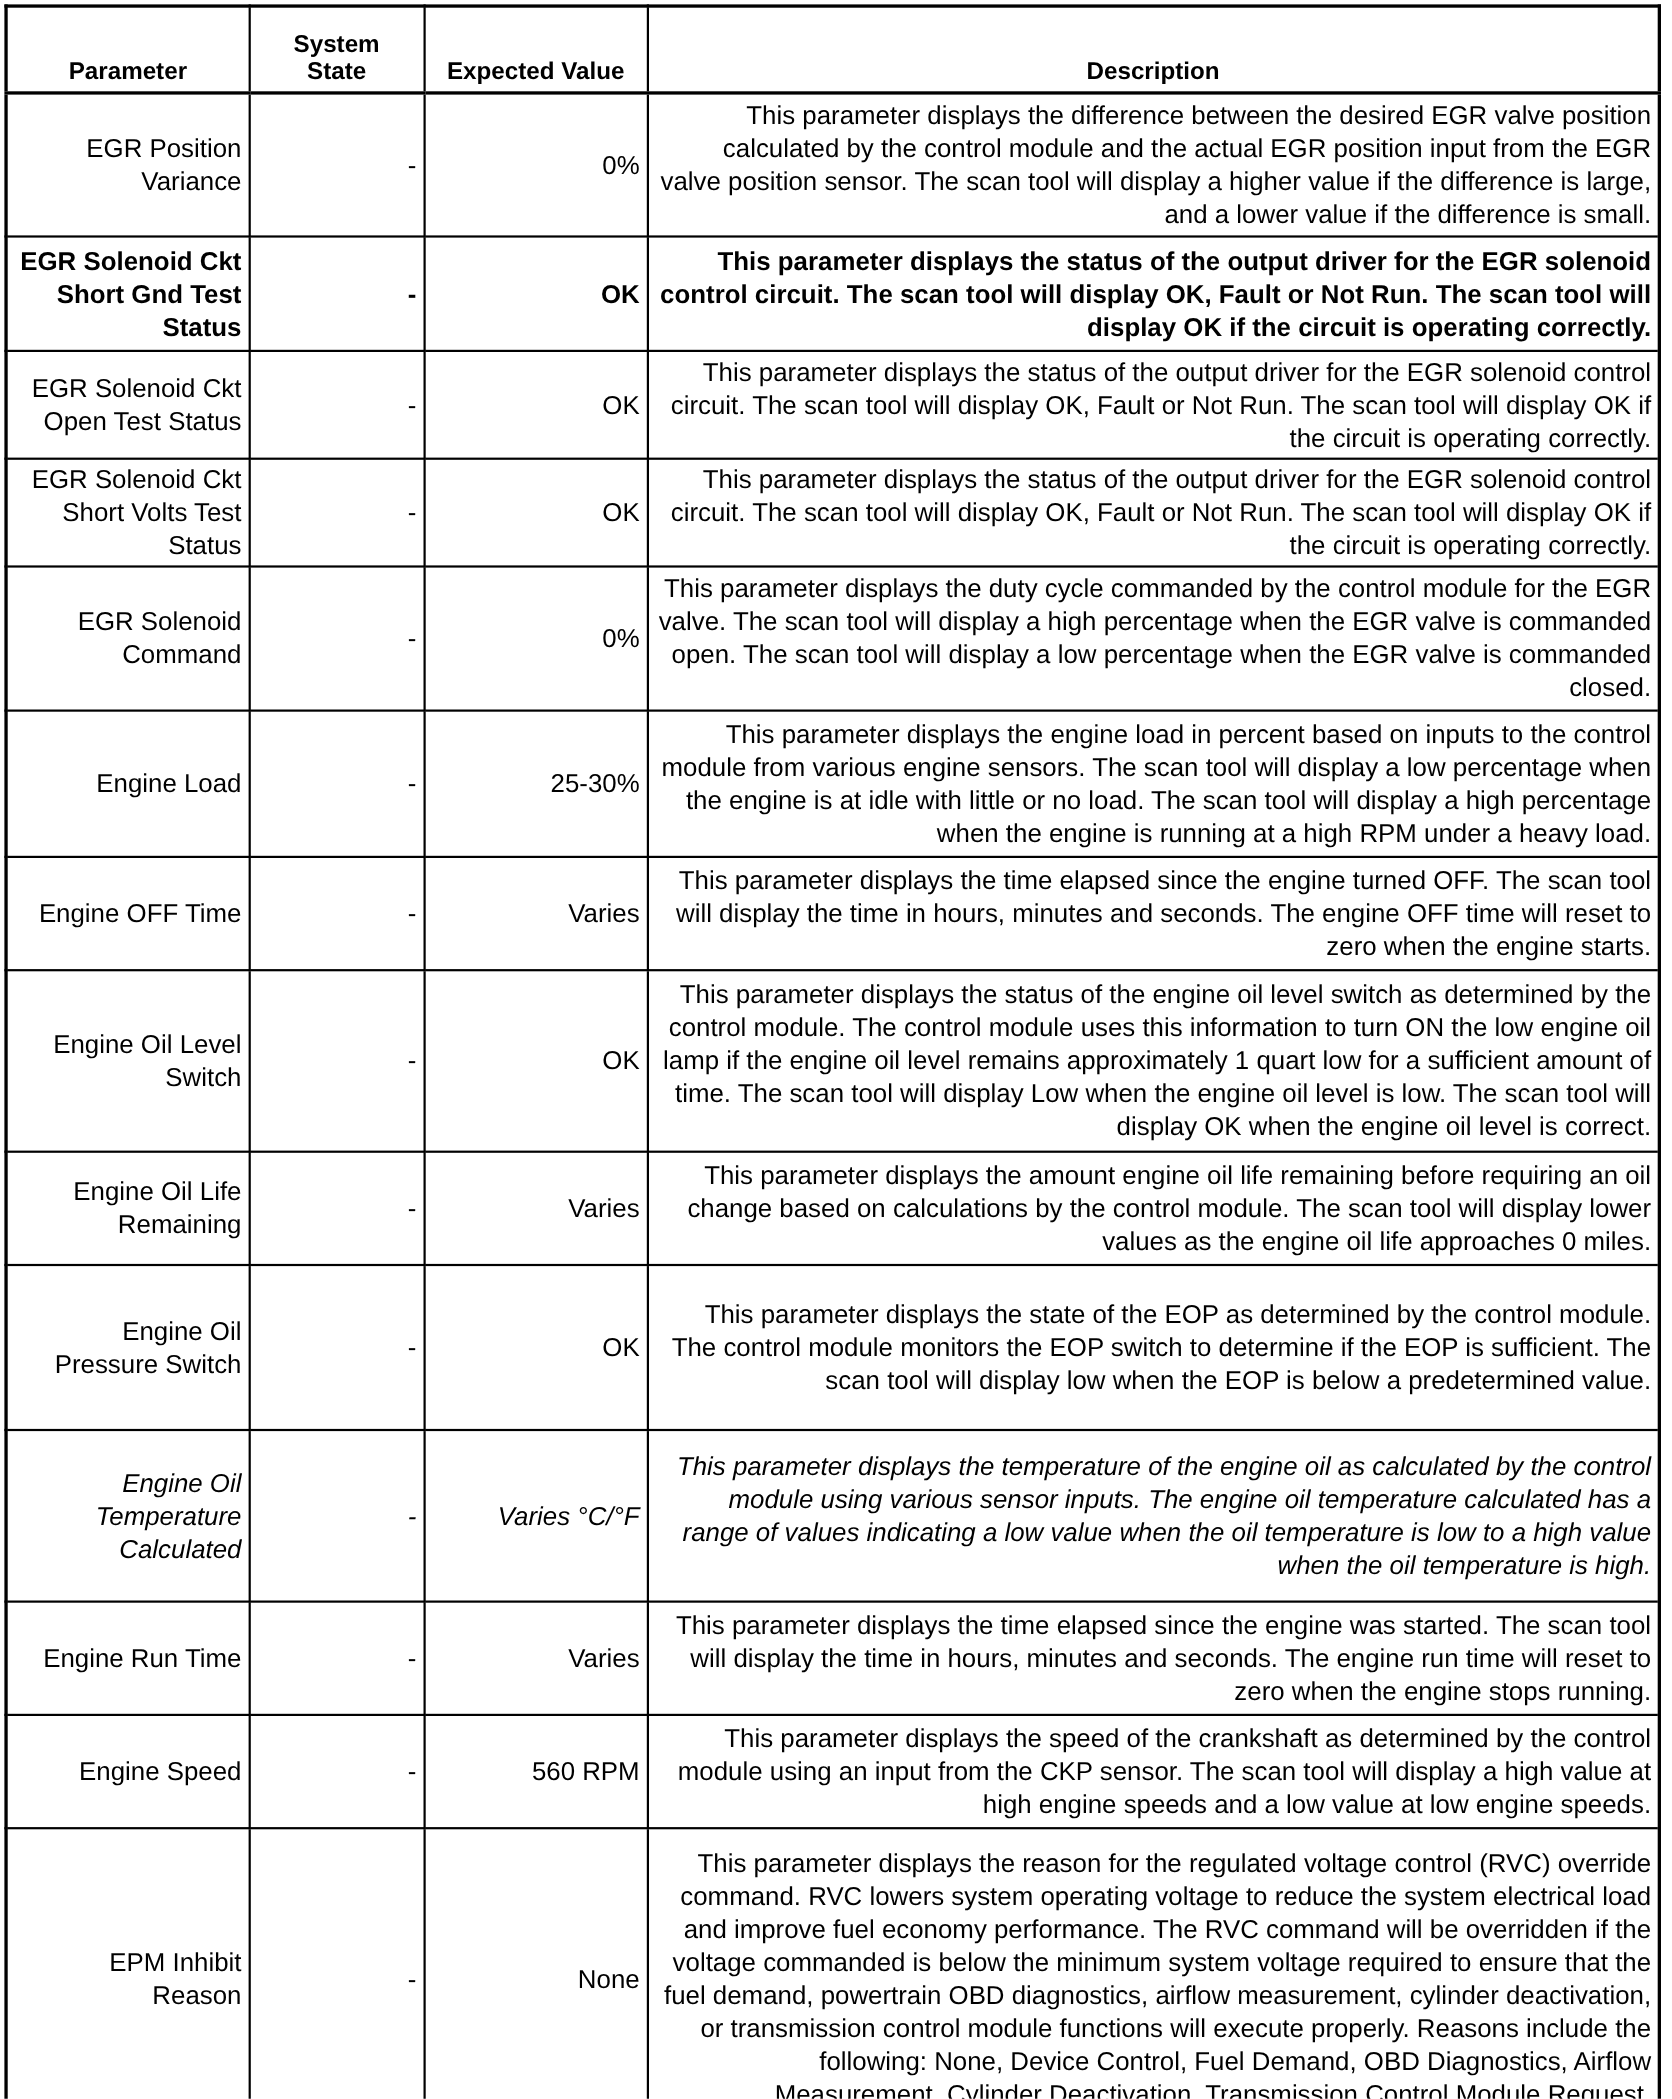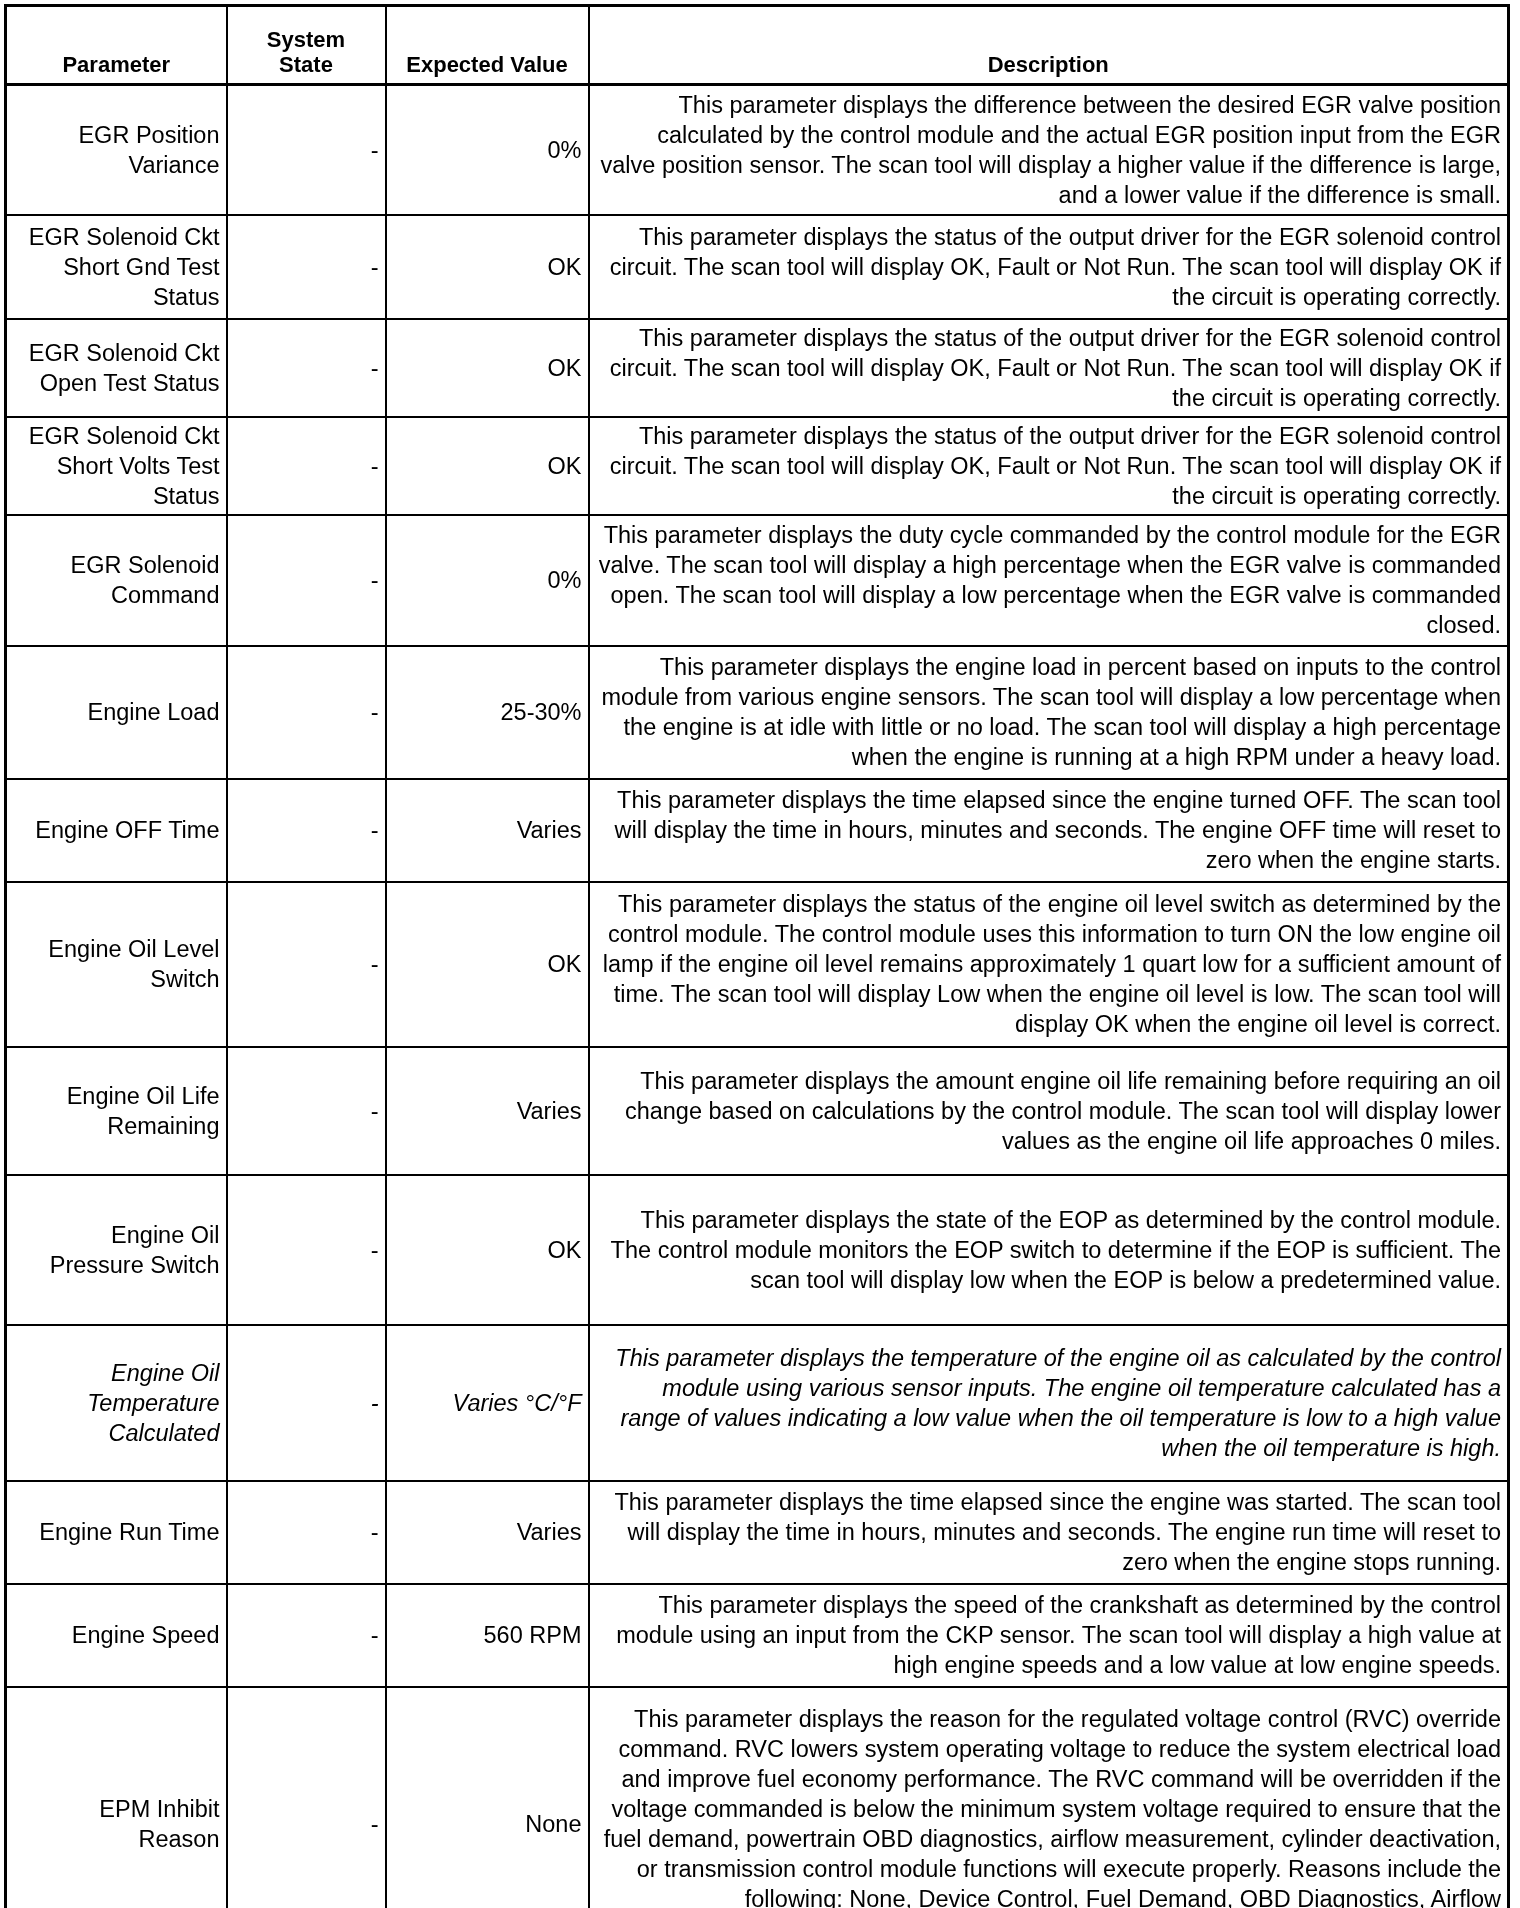--- a/index.html
+++ b/index.html
@@ -54,21 +54,21 @@
       <th>Description</th>
     </tr>
   </thead>
   <tbody id="tbody">
       <tr style="height: 130px;">
         <td class="param">EGR Position Variance</td>
         <td class="state">-</td>
         <td class="exp">0%</td>
         <td class="desc">This parameter displays the difference between the desired EGR valve position calculated by the control module and the actual EGR position input from the EGR valve position sensor. The scan tool will display a higher value if the difference is large, and a lower value if the difference is small.</td>
       </tr>
-      <tr style="height: 104px;">
+      <tr style="height: 104px; font-weight: bold;">
         <td class="param">EGR Solenoid Ckt Short Gnd Test Status</td>
         <td class="state">-</td>
         <td class="exp">OK</td>
         <td class="desc">This parameter displays the status of the output driver for the EGR solenoid control circuit. The scan tool will display OK, Fault or Not Run. The scan tool will display OK if the circuit is operating correctly.</td>
       </tr>
       <tr style="height: 72px;">
         <td class="param">EGR Solenoid Ckt Open Test Status</td>
         <td class="state">-</td>
         <td class="exp">OK</td>
         <td class="desc">This parameter displays the status of the output driver for the EGR solenoid control circuit. The scan tool will display OK, Fault or Not Run. The scan tool will display OK if the circuit is operating correctly.</td>
@@ -96,21 +96,21 @@
         <td class="state">-</td>
         <td class="exp">Varies</td>
         <td class="desc">This parameter displays the time elapsed since the engine turned OFF. The scan tool will display the time in hours, minutes and seconds. The engine OFF time will reset to zero when the engine starts.</td>
       </tr>
       <tr style="height: 165px;">
         <td class="param">Engine Oil Level Switch</td>
         <td class="state">-</td>
         <td class="exp">OK</td>
         <td class="desc">This parameter displays the status of the engine oil level switch as determined by the control module. The control module uses this information to turn ON the low engine oil lamp if the engine oil level remains approximately 1 quart low for a sufficient amount of time. The scan tool will display Low when the engine oil level is low. The scan tool will display OK when the engine oil level is correct.</td>
       </tr>
-      <tr style="height: 128px;">
+      <tr style="height: 103px;">
         <td class="param">Engine Oil Life Remaining</td>
         <td class="state">-</td>
         <td class="exp">Varies</td>
         <td class="desc">This parameter displays the amount engine oil life remaining before requiring an oil change based on calculations by the control module. The scan tool will display lower values as the engine oil life approaches 0 miles.</td>
       </tr>
       <tr style="height: 150px;">
         <td class="param">Engine Oil Pressure Switch</td>
         <td class="state">-</td>
         <td class="exp">OK</td>
         <td class="desc">This parameter displays the state of the EOP as determined by the control module. The control module monitors the EOP switch to determine if the EOP is sufficient. The scan tool will display low when the EOP is below a predetermined value.</td>

